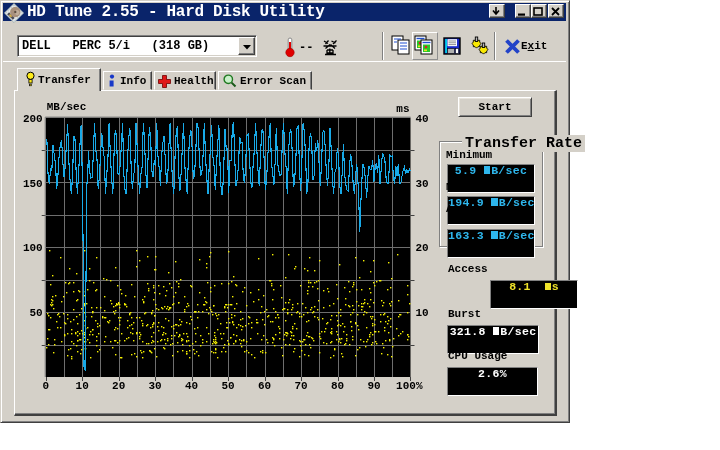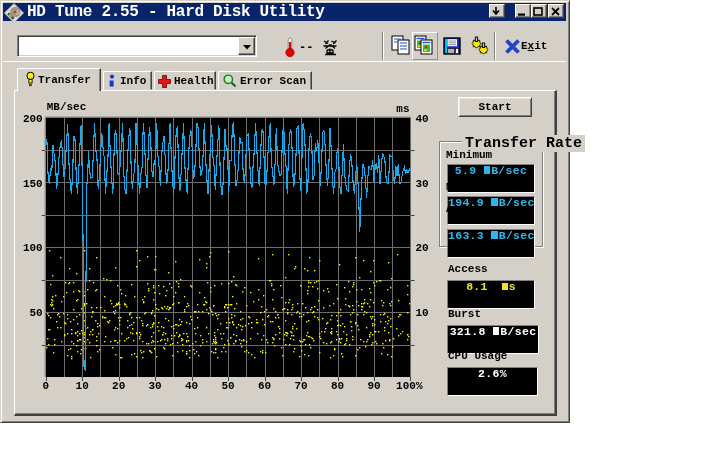--- a/index.html
+++ b/index.html
@@ -36,21 +36,21 @@
  box-shadow:inset 1px 1px 0 #e8e4dc,inset -1px -1px 0 #808080;}
 #startbtn{left:458px;top:97px;width:74px;height:20px;font-size:11px;text-align:center;line-height:18px;font-weight:bold;}
 #grpbox{left:439px;top:141px;width:104px;height:106px;border:1px solid #808080;
  box-shadow:inset 1px 1px 0 #fff, 1px 1px 0 #fff;}
 #grplbl{left:462px;top:135px;font-size:15px;background:#d4d0c8;padding:0 3px;}
 .plabel{position:absolute;font-size:11px;color:#000;white-space:pre;font-weight:bold;}
 .vbox{position:absolute;left:447px;width:88px;height:29px;background:#000;
  border:1px solid;border-color:#808080 #fff #fff #808080;
  font-size:11.5px;font-weight:bold;text-align:center;line-height:11px;letter-spacing:0.3px;white-space:pre;}
 .blk{display:inline-block;width:6.5px;height:8px;background:currentColor;margin:0 1px 0 0;}
-.cyan{color:#2eb6ec;} .yel{color:#efe32a;} .wht{color:#fff;}
+.cyan{color:#2eb6ec;} .yel{color:#efe32a;margin-left:43px;} .wht{color:#fff;}
 svg{position:absolute;left:0;top:0;}
 .icon{position:absolute;}
 </style></head>
 <body>
 <div id="win" class="abs"></div>
 <div id="title" class="abs">
     <span>HD Tune 2.55 - Hard Disk Utility</span>
   </div>
 
 <svg class="icon" width="20" height="20" style="left:4px;top:3px">
@@ -70,20 +70,21 @@
 <div class="tbtn" style="left:531px;top:4px"></div>
 <div class="tbtn" style="left:548px;top:4px"></div>
 <svg class="icon" width="90" height="16" style="left:487px;top:4px">
  <path d="M9 3 v6 M6 6.5 l3 3.5 3-3.5" stroke="#000" stroke-width="1.6" fill="none"></path>
  <rect x="31" y="9.5" width="7" height="2.2" fill="#000"></rect>
  <rect x="47" y="4" width="8" height="7" fill="none" stroke="#000" stroke-width="1.6"></rect>
  <path d="M65 4 l7 7 M72 4 l-7 7" stroke="#000" stroke-width="1.8"></path>
 </svg>
 
 <div id="combo" class="abs">
+    <span class="txt">DELL   PERC 5/i   (318 GB)</span>
     <span class="btn"></span>
   </div>
 <svg class="icon" width="12" height="12" style="left:241px;top:41px">
     <path d="M2 4 l4 4.5 4-4.5z" fill="#000"></path>
   </svg>
 
 <svg class="icon" width="16" height="24" style="left:282px;top:36px">
  <rect x="6.2" y="2" width="3.6" height="13" rx="1.8" fill="#fff" stroke="#888" stroke-width="1"></rect>
  <rect x="7" y="6" width="2" height="9" fill="#e00000"></rect>
  <circle cx="8" cy="16.5" r="4.2" fill="#e00000" stroke="#a00000" stroke-width="0.6"></circle>

